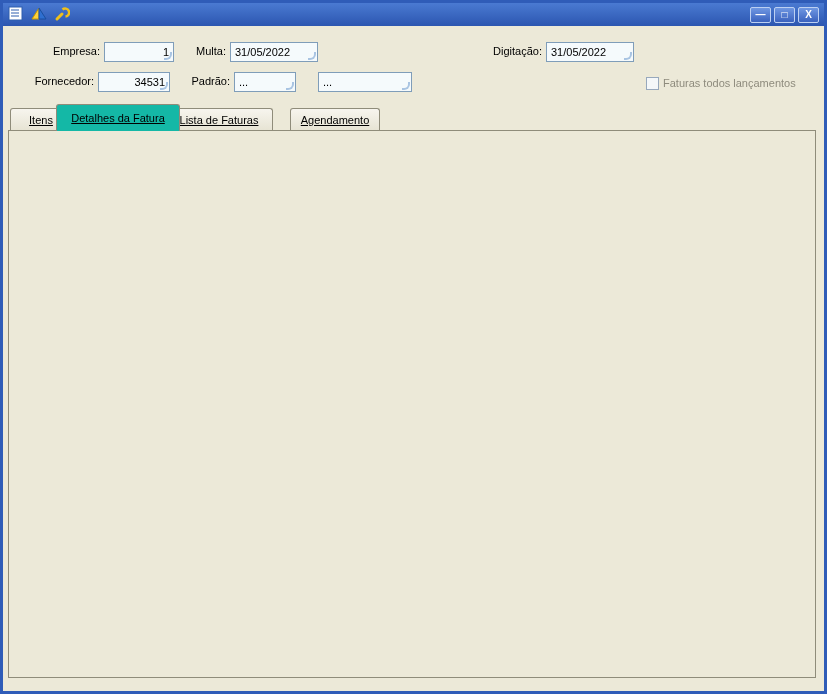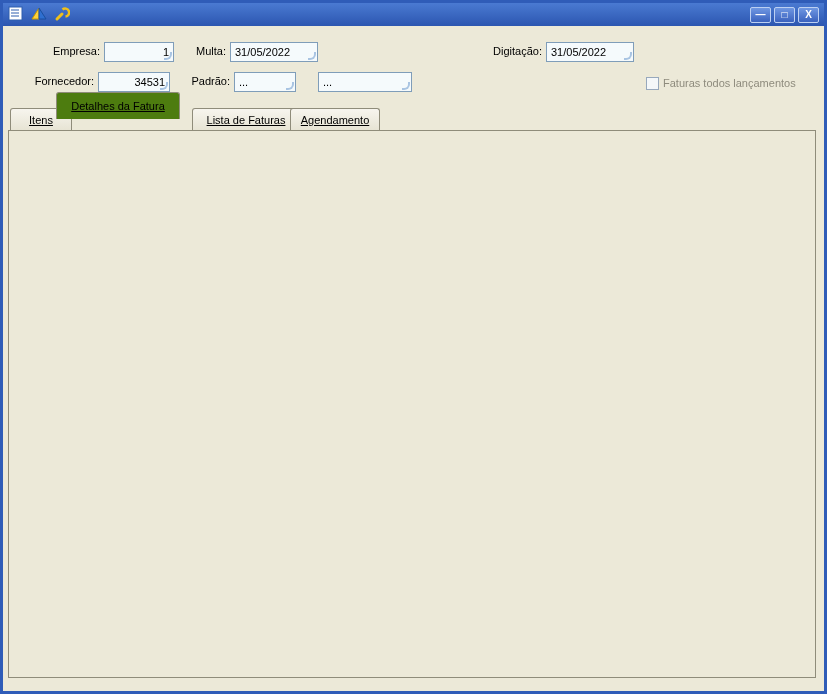--- a/index.html
+++ b/index.html
@@ -35,21 +35,21 @@
   .nav{position:absolute;width:25px;height:22px;display:flex;align-items:center;justify-content:center;
     color:#fff;font-weight:bold;font-size:14px;line-height:14px;
     background:linear-gradient(180deg,#63cd79,#17973a);border:1px solid #0f7a2d;border-radius:2px;cursor:pointer}
   .icobtn{position:absolute;width:24px;height:22px;display:flex;align-items:center;justify-content:center;cursor:default}
   .counter{position:absolute;height:20px;background:#fff;border:1px solid #7f9db9;
     display:flex;align-items:center;justify-content:center;font-size:11px}
   
   .tab{position:absolute;top:108px;height:22px;display:flex;align-items:center;justify-content:center;
     background:linear-gradient(180deg,#f7f5ee,#e7e4d4);border:1px solid #8f8c7a;border-bottom:none;
     border-radius:3px 3px 0 0;font-size:11px;text-decoration:underline;cursor:pointer;z-index:2}
-  .tab.active{top:92px;height:27px;background:#4d7c0f;z-index:4}
+  .tab.active{top:104px;height:27px;background:#14b8a6;z-index:4}
   .panel{position:absolute;left:8px;top:130px;width:808px;height:548px;background:#ece9d8;border:1px solid #8f8c7a;z-index:1}
   .sect{position:absolute;font-size:11px;font-weight:bold;white-space:nowrap}
   
   .spin{position:absolute;right:1px;width:13px;height:8px;background:#e8e5d8;border:1px solid #a5a295;cursor:pointer}
   .spin.up{top:1px}.spin.dn{top:10px}
   .spin::after{content:"";position:absolute;left:3px;border-left:3px solid transparent;border-right:3px solid transparent}
   .spin.up::after{top:1px;border-bottom:4px solid #555}
   .spin.dn::after{top:1px;border-top:4px solid #555}
   
   .hcell{position:absolute;top:513px;height:40px;background:#ece9d8;border-top:1px solid #fff;border-left:1px solid #fff;
@@ -113,21 +113,21 @@
   <div class="lb b" style="left:2px;top:74px;width:92px">Fornecedor:</div>
   <div class="fld r mk" style="left:98px;top:72px;width:72px">34531</div>
   <div class="lb" style="left:172px;top:74px;width:58px">Padrão:</div>
   <div class="fld mk" style="left:234px;top:72px;width:62px">...</div>
   <div class="fld mk" style="left:318px;top:72px;width:94px">...</div>
   <div class="cb" style="left:646px;top:77px"></div>
   <div class="lb left dis" style="left:663px;top:76px">Faturas todos lançamentos</div>
 
   <div class="tab" style="left:10px;width:62px">Itens</div>
   <div class="tab active" style="left:56px;width:124px">Detalhes da Fatura</div>
-  <div class="tab" style="left:192px;width:108px">Lista de Faturas</div>
+  <div class="tab" style="left:165px;width:108px">Lista de Faturas</div>
   <div class="tab" style="left:290px;width:90px">Agendamento</div>
   <div class="panel"></div>
 
   <div class="icobtn" style="left:13px;top:147px">
       <svg width="18" height="16">
         <rect x="1" y="2" width="15" height="12" fill="#eef3f8" stroke="#9ab2cc"></rect>
         <rect x="1" y="2" width="15" height="4" fill="#cddcec" stroke="#9ab2cc"></rect>
         <line x1="6" y1="2" x2="6" y2="14" stroke="#9ab2cc"></line>
         <line x1="11" y1="2" x2="11" y2="14" stroke="#9ab2cc"></line>
         <line x1="1" y1="10" x2="16" y2="10" stroke="#9ab2cc"></line>

